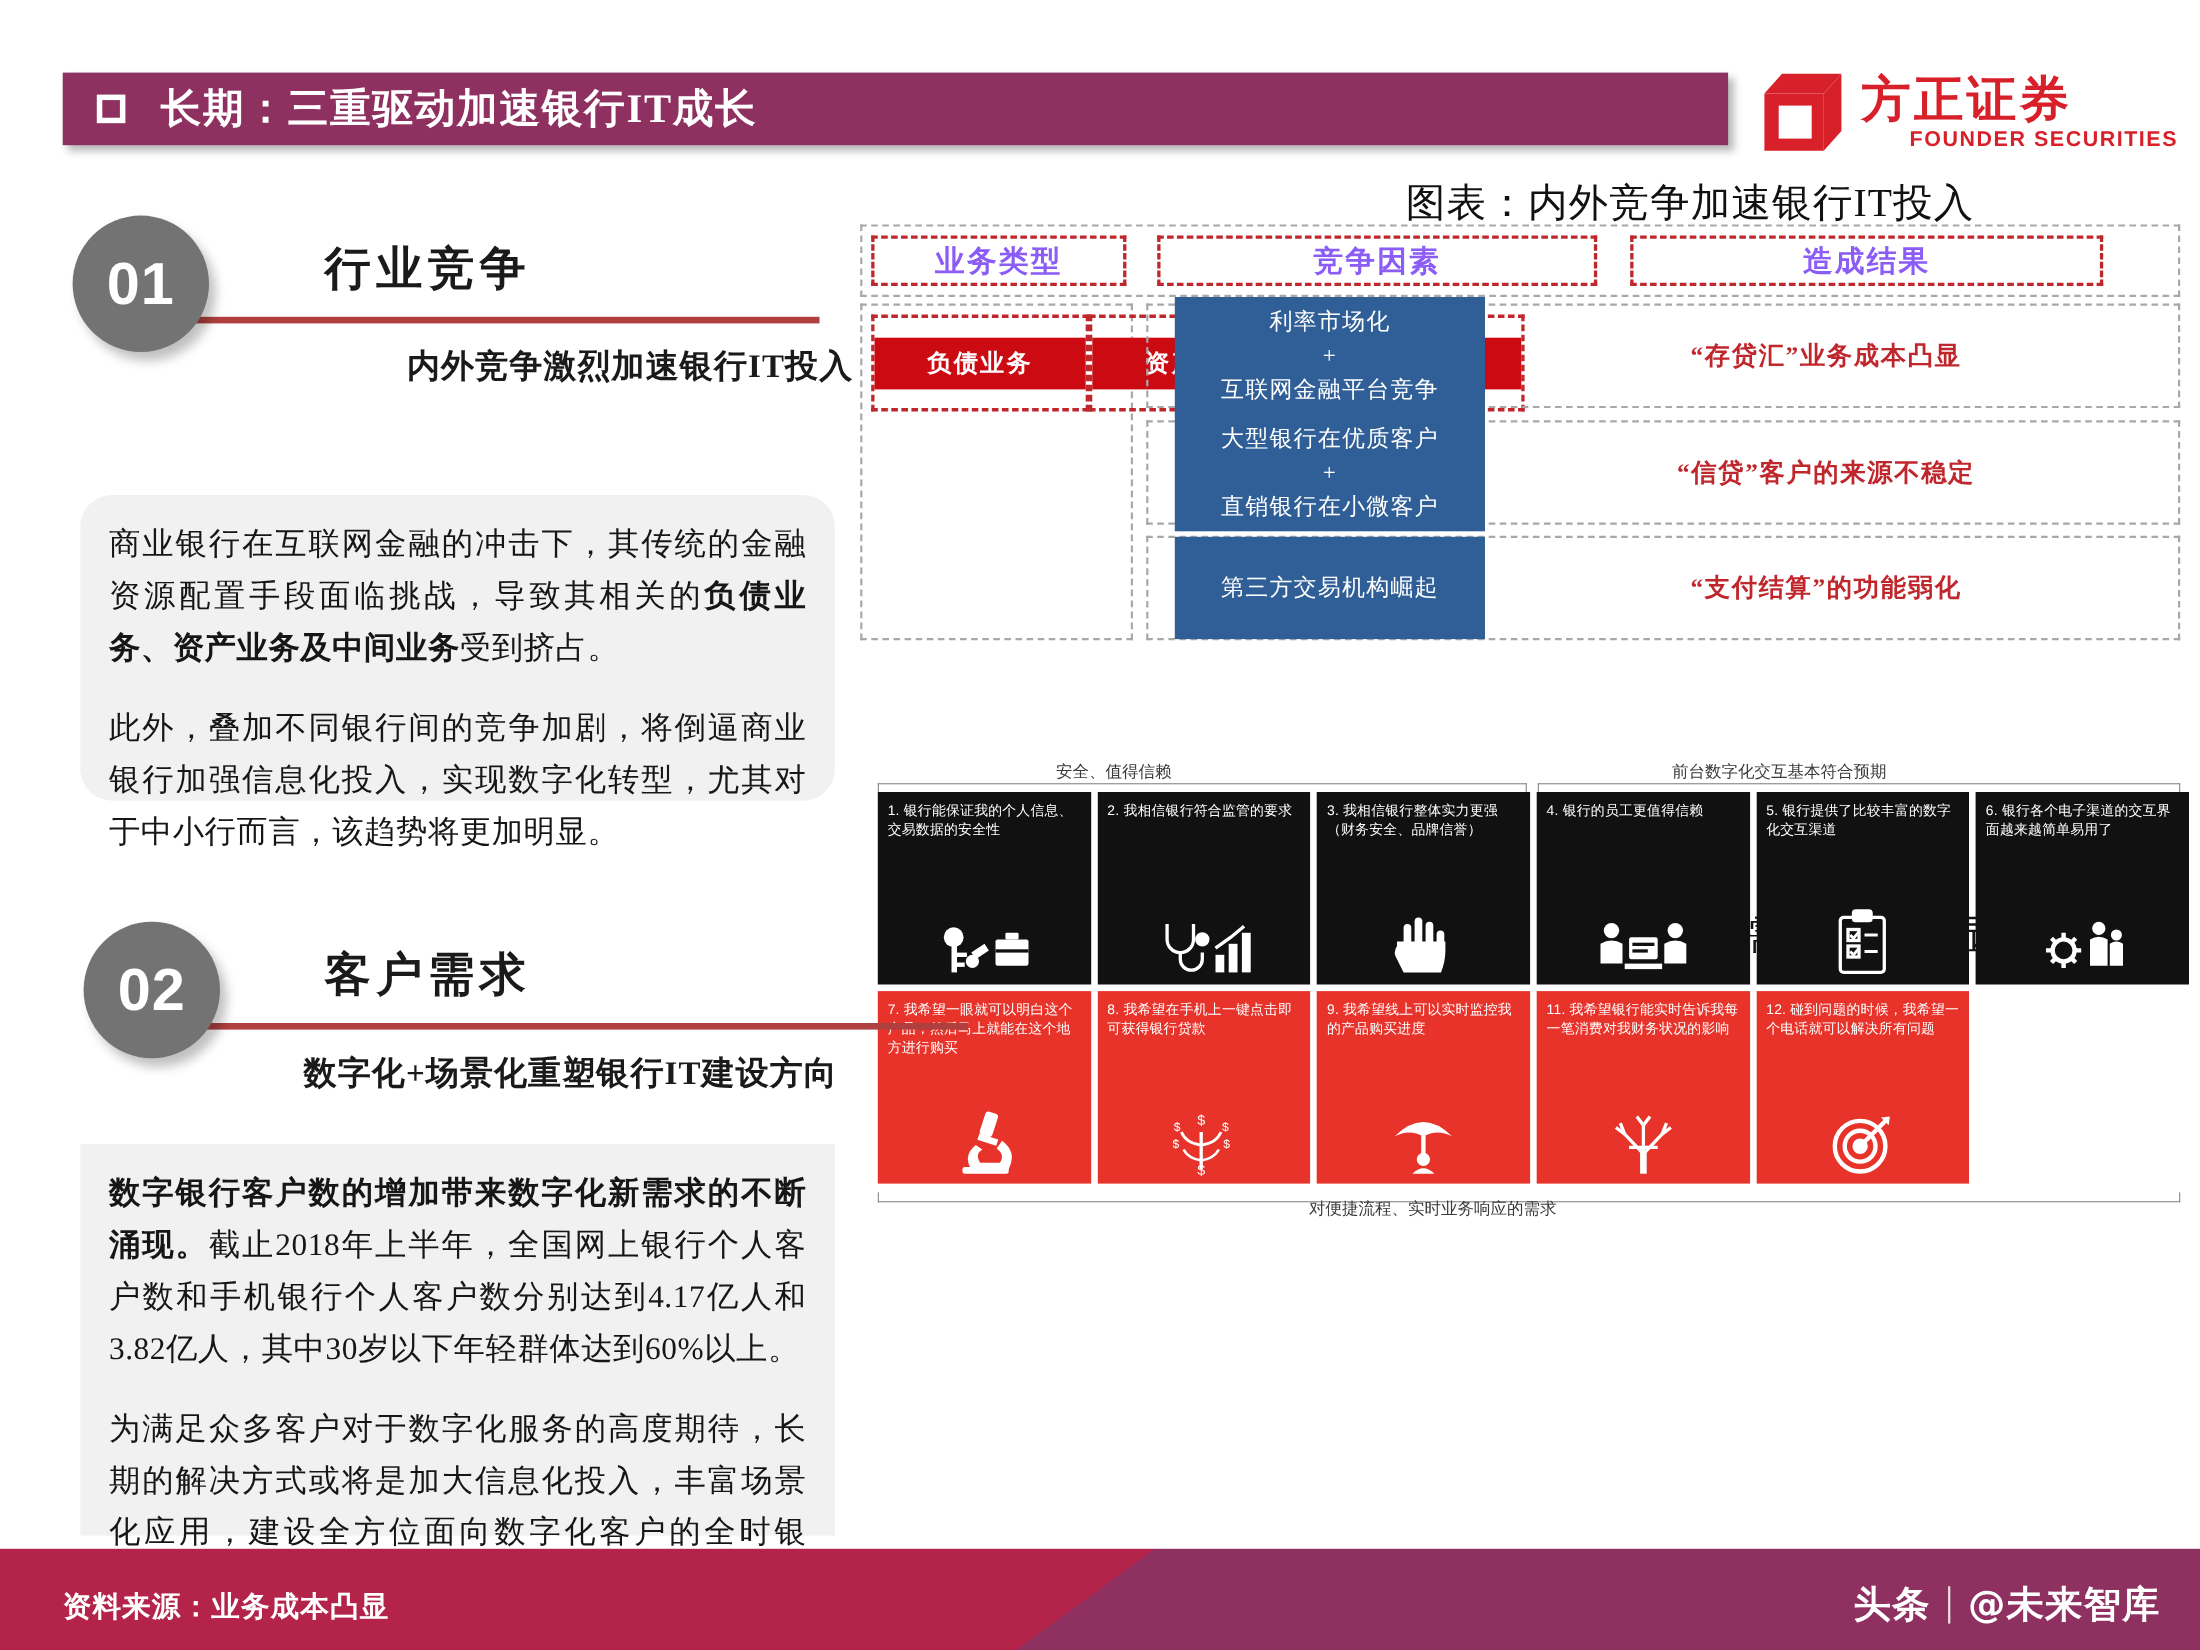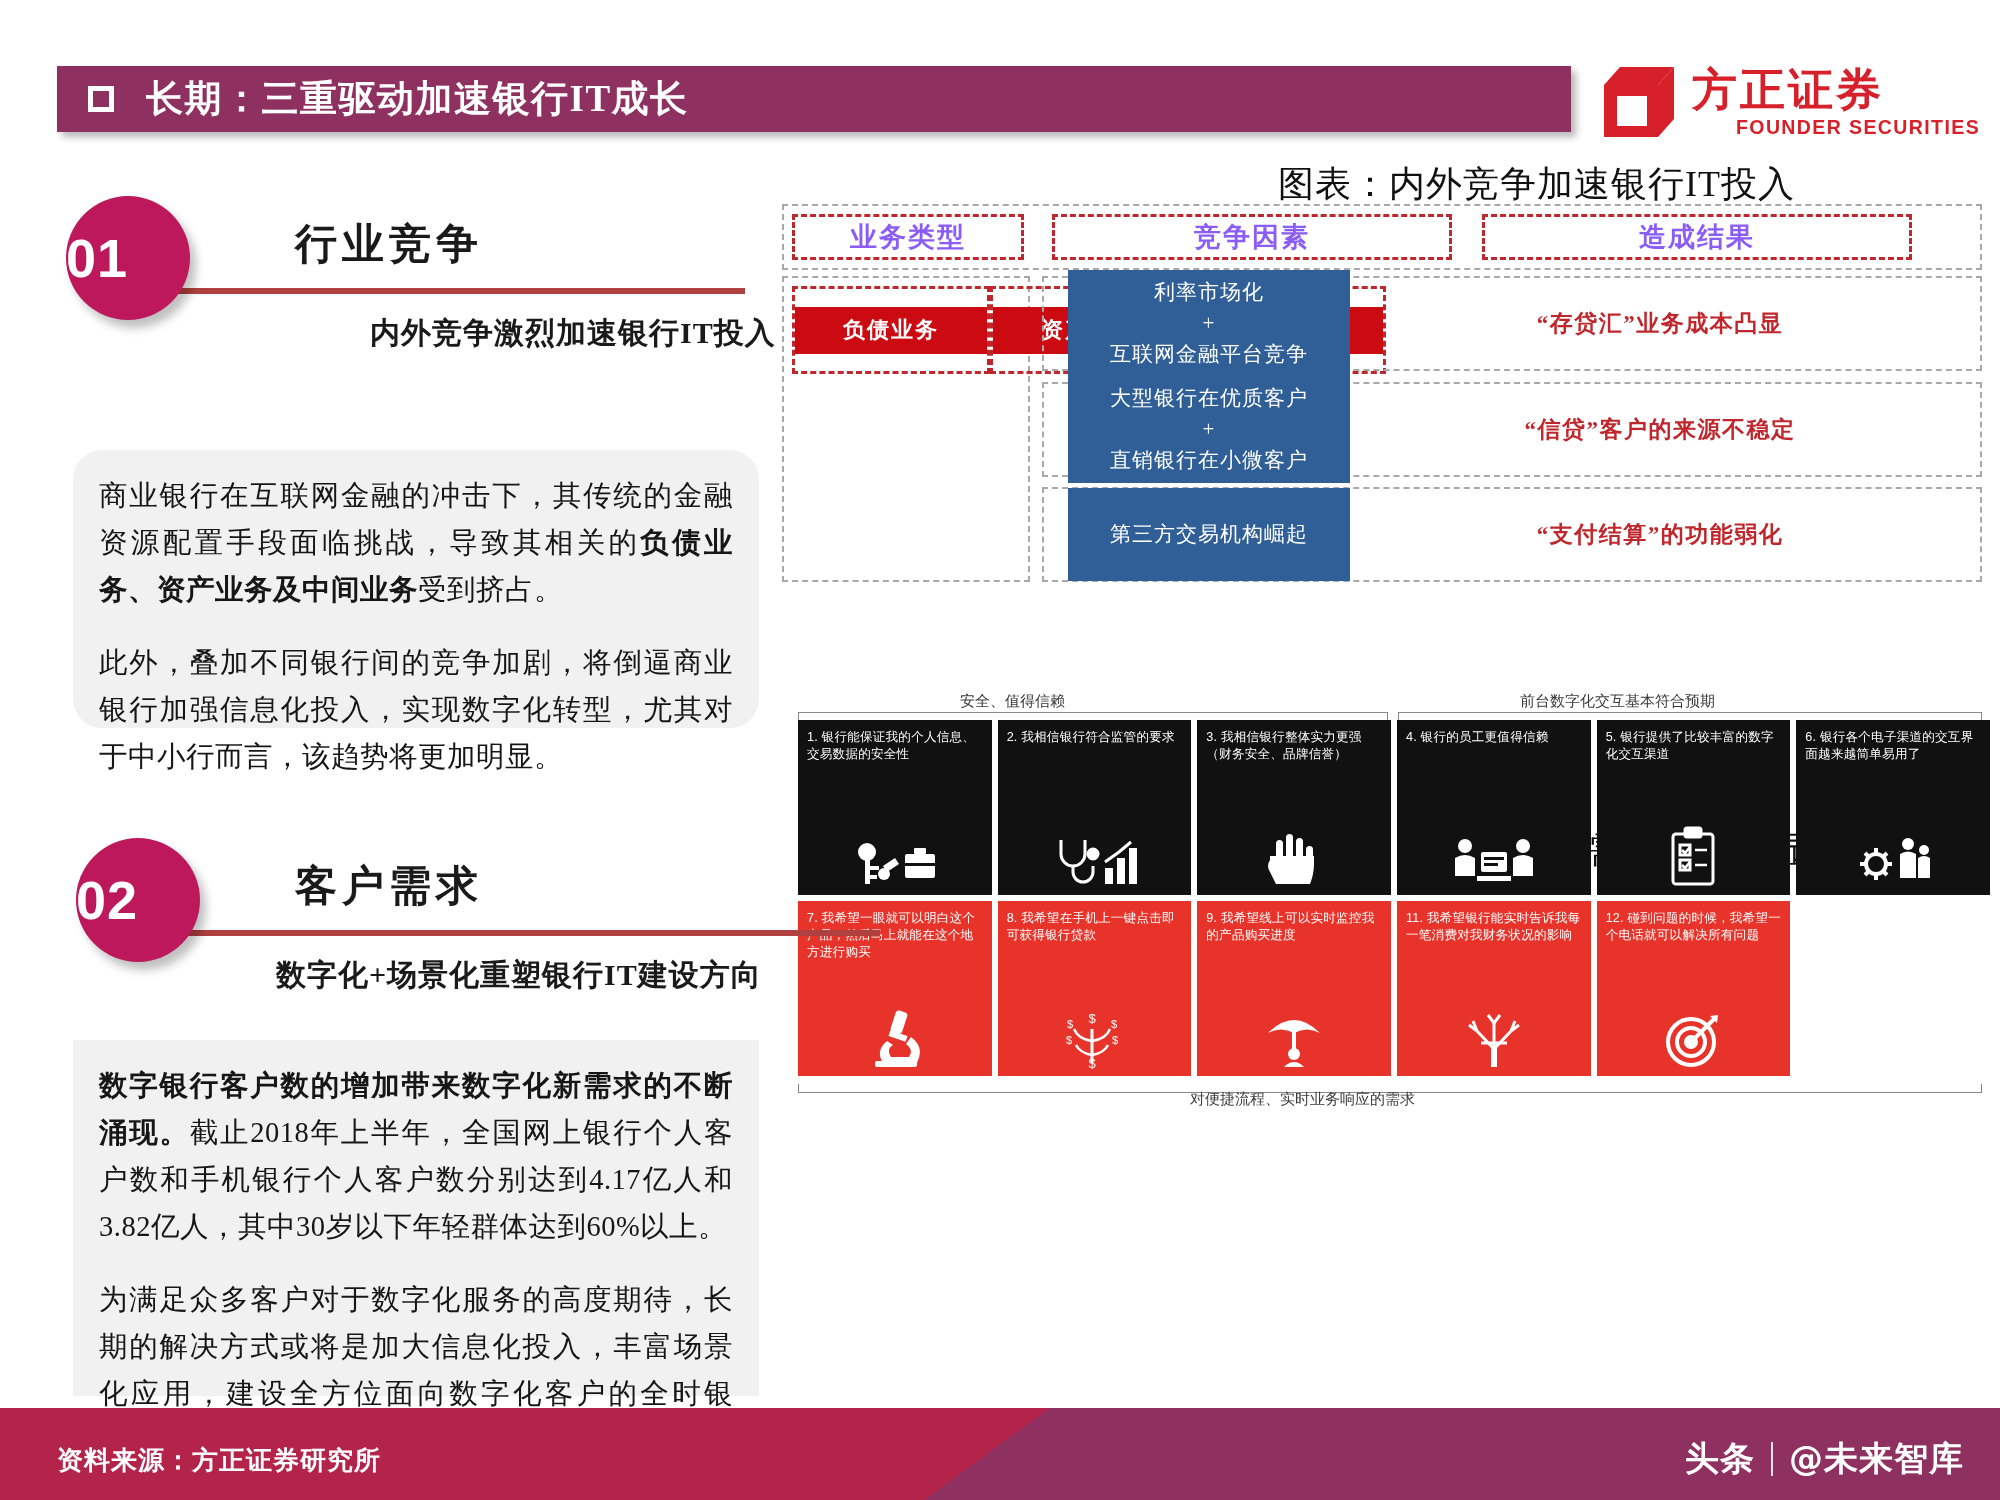--- a/index.html
+++ b/index.html
@@ -59,23 +59,23 @@
     font-size: 19.5px; font-weight: bold;
     letter-spacing: 1.4px;
     font-family: "Liberation Sans", sans-serif;
     margin-top: 3px;
     margin-left: 44px;
   }
   .badge {
     position: absolute;
     width: 124px; height: 124px;
     border-radius: 50%;
-    background: #be185d;
+    background: #737373;
     box-shadow: 6px 8px 10px rgba(0,0,0,0.25);
-    display: flex; align-items: center; 
+    display: flex; align-items: center; justify-content: center;
     z-index: 3;
   }
   .badge-num {
     color: #ffffff;
     font-size: 54px;
     font-weight: bold;
     font-family: "Liberation Sans", sans-serif;
     letter-spacing: 1px;
   }
   .sec-title {
@@ -590,20 +590,20 @@
 
     </div>
 
     <div class="brk-bottom" style="left:8px; top:392px; width:1184px;"></div>
     <div class="bracket-label" style="left:400px; top:398px;">对便捷流程、实时业务响应的需求</div>
   </div>
 
   <div id="footer-band">
     <div id="footer-angle"></div>
   </div>
-  <div id="footer-source">资料来源：方正证券研究所</div>
+  <div id="footer-source">资料来源：业务成本凸显</div>
   <div id="watermark">
     <span id="wm-toutiao">头条</span>
     <span id="wm-sep"></span>
     <span id="wm-name">@未来智库</span>
   </div>
 
 </div>
 
 </body></html>

